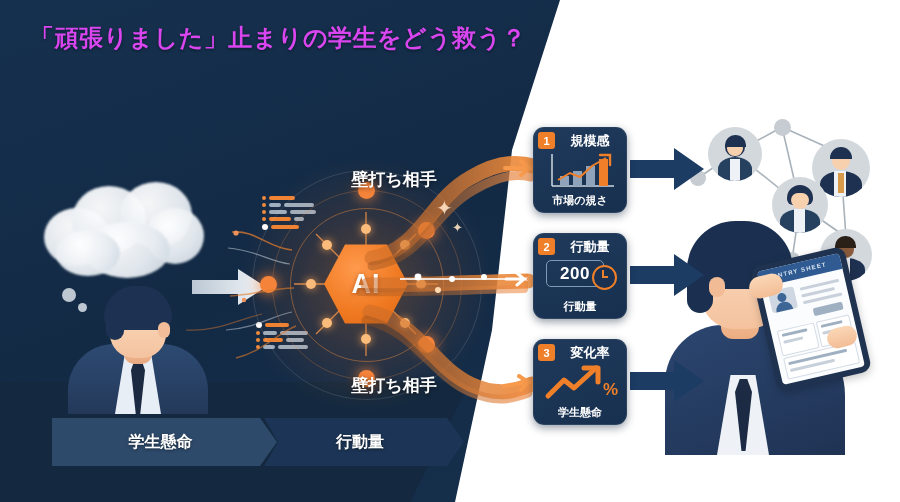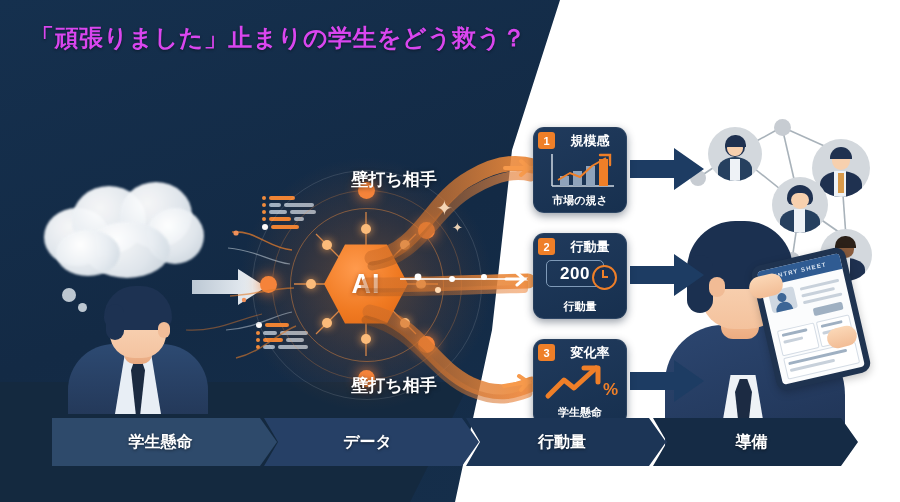--- a/index.html
+++ b/index.html
@@ -466,24 +466,18 @@
       </div>
     </div>
     <div class="hand" style="left:84px;top:60px;width:34px;height:22px;transform:rotate(-14deg)"></div>
     <div class="hand" style="left:162px;top:112px;width:30px;height:20px;transform:rotate(-14deg)"></div>
   </div>
 
   <div class="steps">
     <div class="step" style="width:225px;background:#2e4a6b">
       <span>学生懸命</span>
       </div>
-    <div class="step" style="width:215px;background:#264066">
-      <span>データ</span>
-      </div>
     <div class="step" style="width:200px;background:#1c3556">
       <span>行動量</span>
       </div>
-    <div class="step" style="width:205px;background:#152b45">
-      <span>導備</span>
-      </div>
   </div>
 
 </div>
 
 </body></html>

